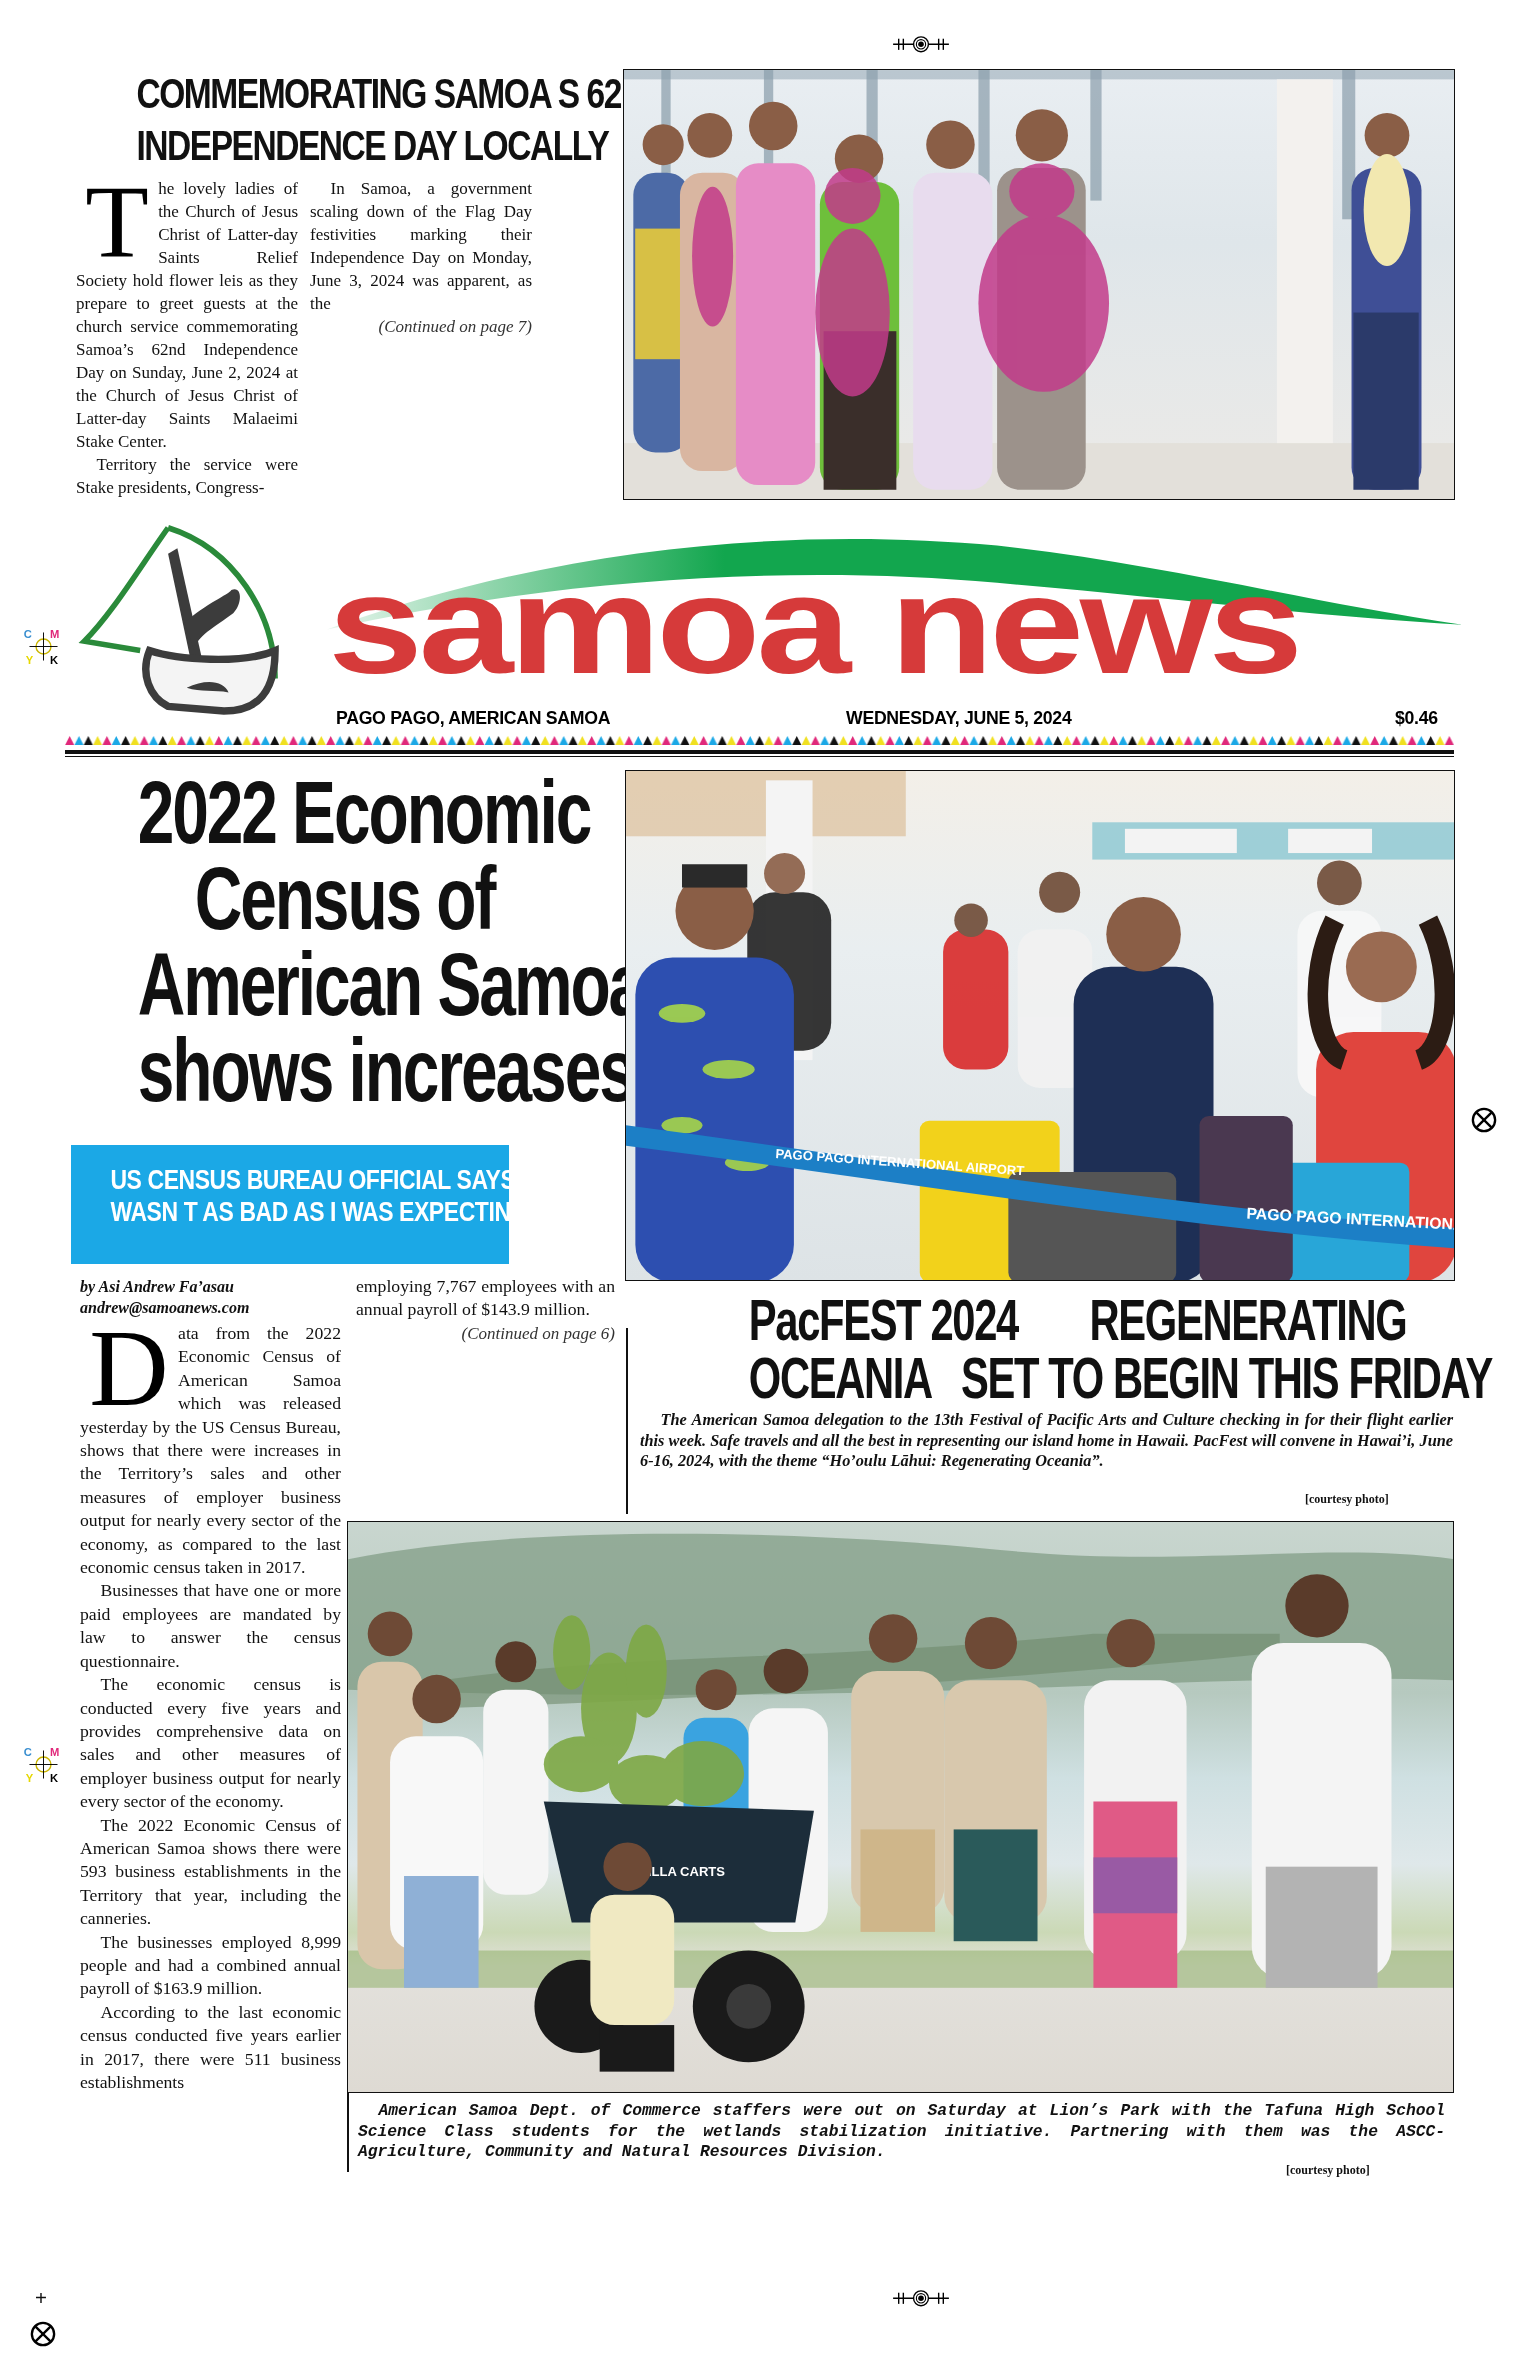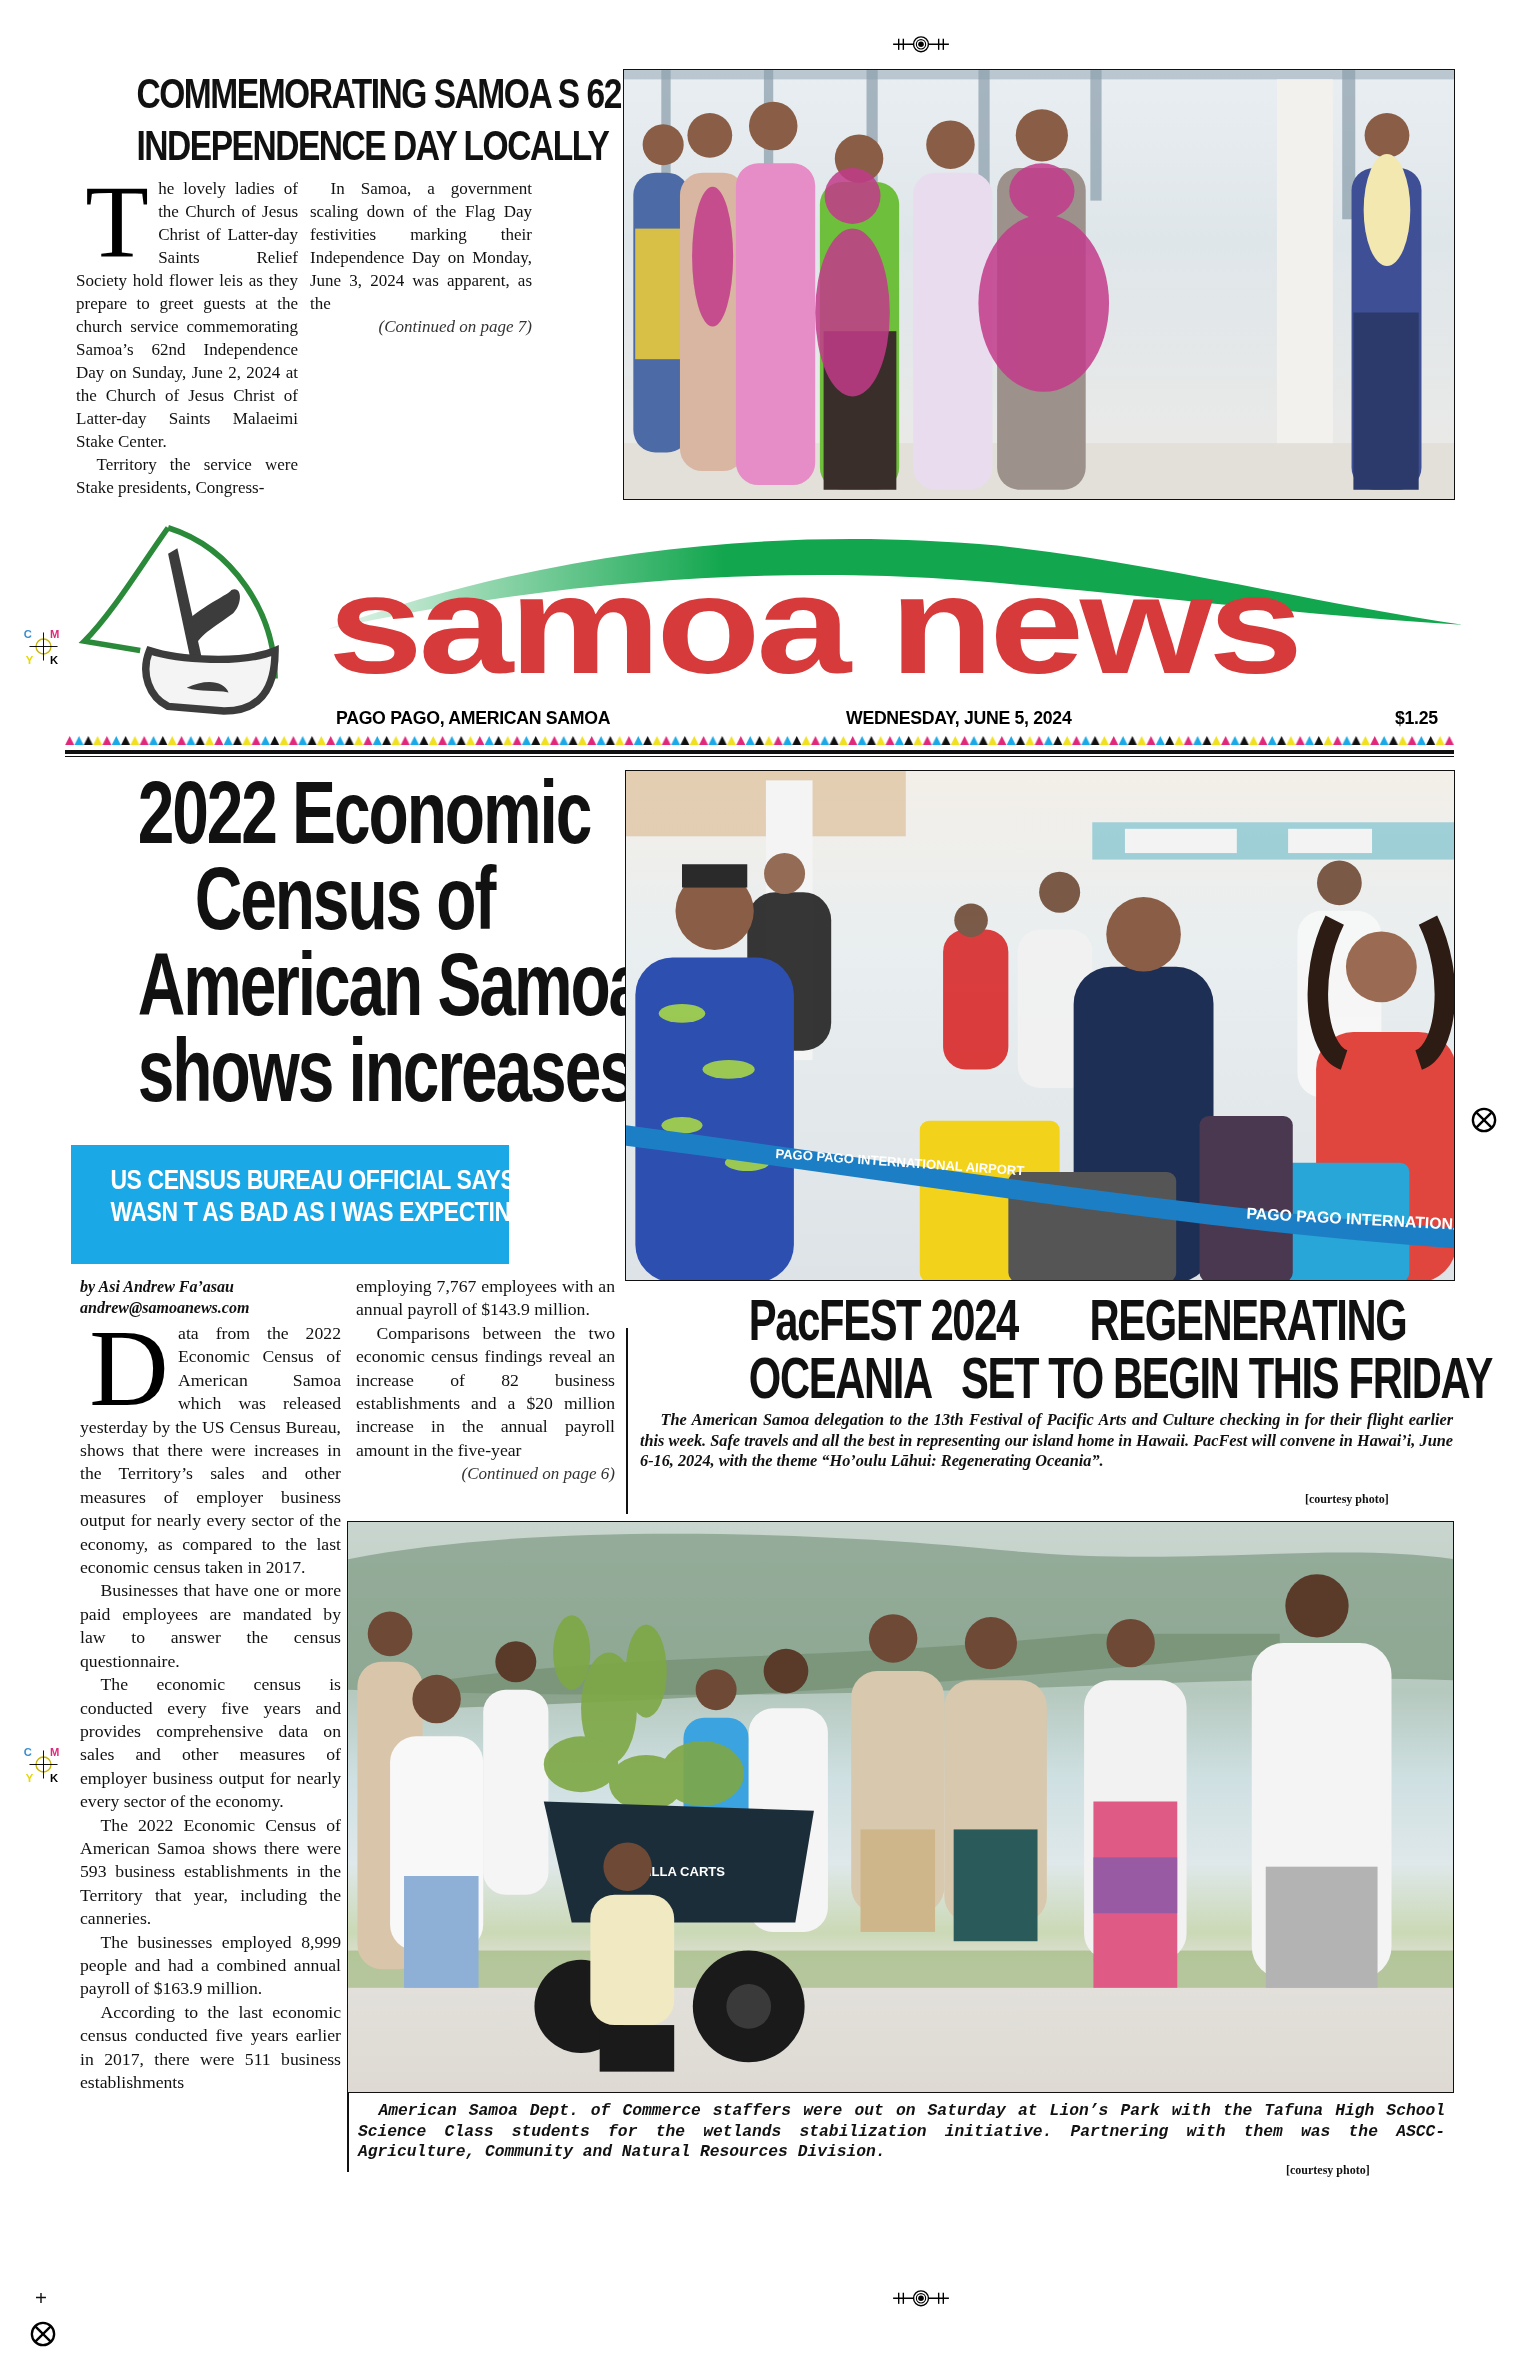--- a/index.html
+++ b/index.html
@@ -231,21 +231,21 @@
       <stop offset="0.35" stop-color="#12a64e"></stop>
       <stop offset="1" stop-color="#12a64e"></stop>
     </linearGradient>
   </defs>
   <path d="M0 110 C250 20 500 0 720 20 C900 40 1050 80 1220 105 C1050 95 900 75 720 60 C500 40 250 55 0 110 Z" fill="url(#sw)"></path>
 </svg>
 <div class="abs masthead-title" style="left:328px;top:555px;">samoa news</div>
 
 <div class="abs dateline" style="left:336px;top:708px;">PAGO PAGO, AMERICAN SAMOA</div>
 <div class="abs dateline" style="left:846px;top:708px;">WEDNESDAY, JUNE 5, 2024</div>
-<div class="abs dateline" style="left:1395px;top:708px;">$1.25</div>
+<div class="abs dateline" style="left:1395px;top:708px;">$0.46</div>
 
 <svg class="abs tri-strip" style="left:65px;top:736px;" width="1389" height="9.3" viewBox="0 0 1490 10" preserveAspectRatio="none">
   <defs>
     <pattern id="tri" width="40" height="10" patternUnits="userSpaceOnUse">
       <polygon points="0,10 5,0 10,10" fill="#e0287a"></polygon>
       <polygon points="10,10 15,0 20,10" fill="#1ba8e6"></polygon>
       <polygon points="20,10 25,0 30,10" fill="#111"></polygon>
       <polygon points="30,10 35,0 40,10" fill="#f0e020"></polygon>
     </pattern>
   </defs>
@@ -273,21 +273,20 @@
 <div class="abs col-text" style="left:80px;top:1322px;width:261px;font-size:17.7px;line-height:23.4px;">
   <p class="first"><span class="dropcap" style="font-size:110px;line-height:84px;">D</span><span>ata from the 2022 Economic Census of American Samoa which was released yesterday by the US Census Bureau, shows that there were increases in the Territory’s sales and other measures of employer business output for nearly every sector of the economy, as compared to the last economic census taken in 2017.</span></p>
   <p>Businesses that have one or more paid employees are mandated by law to answer the census questionnaire.</p>
   <p>The economic census is conducted every five years and provides comprehensive data on sales and other measures of employer business output for nearly every sector of the economy.</p>
   <p>The 2022 Economic Census of American Samoa shows there were 593 business establishments in the Territory that year, including the canneries.</p>
   <p>The businesses employed 8,999 people and had a combined annual payroll of $163.9 million.</p>
   <p>According to the last economic census conducted five years earlier in 2017, there were 511 business establishments</p>
 </div>
 <div class="abs col-text" style="left:356px;top:1275px;width:259px;font-size:17.7px;line-height:23.4px;">
   <p class="first">employing 7,767 employees with an annual payroll of $143.9 million.</p>
-  <p>Comparisons between the two economic census findings reveal an increase of 82 business establishments and a $20 million increase in the annual payroll amount in the five-year</p>
   <div class="cont">(Continued on page 6)</div>
 </div>
 <div class="abs vrule" style="left:626px;top:1328px;height:186px;"></div>
 <div class="abs vrule" style="left:347px;top:2079px;height:93px;"></div>
 
 <div class="abs photo" style="left:625px;top:770px;width:830px;height:511px;background:linear-gradient(180deg,#f3efe8 0%,#e9eef0 35%,#dde3e6 100%);">
   <svg width="830" height="511" viewBox="0 0 890 548">
     <rect x="0" y="0" width="300" height="70" fill="#d9b78e" opacity="0.6"></rect>
     <rect x="500" y="55" width="390" height="40" fill="#7cc2cf" opacity="0.7"></rect>
     <rect x="535" y="62" width="120" height="26" fill="#f3f3f3"></rect>

